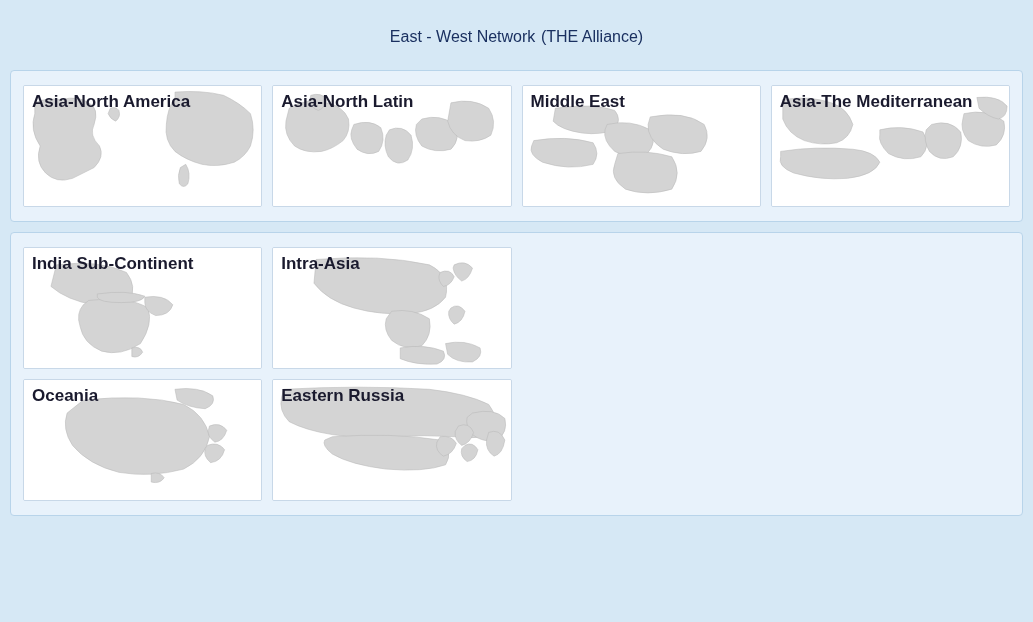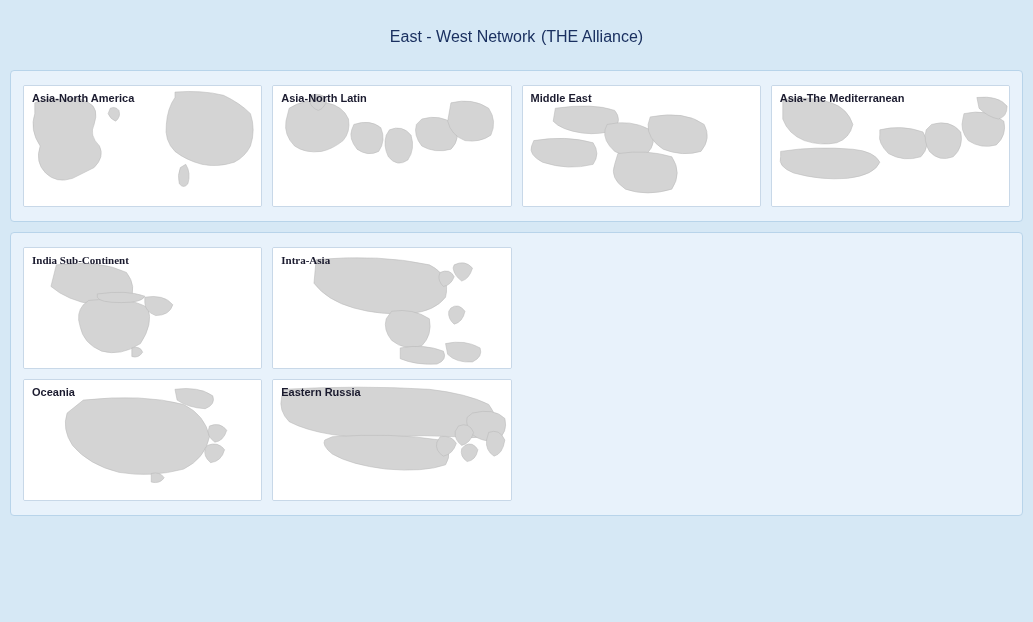--- a/index.html
+++ b/index.html
@@ -43,21 +43,21 @@
       background: #fff;
       border: 1px solid #c8d8e8;
       border-radius: 2px;
       overflow: hidden;
       position: relative;
     }
     .card-label {
       position: absolute;
       top: 6px;
       left: 8px;
-      font-size: 11px;
+      font-size: 17px;
       font-weight: bold;
       color: #1a1a2e;
       z-index: 2;
       pointer-events: none;
     }
     .card-map {
       width: 100%;
       height: 120px;
       background: #fff;
       display: flex;
@@ -160,21 +160,21 @@
 
           <path class="land" d="M190,10 Q210,8 218,18 Q218,28 210,30 Q200,28 192,20 Z"></path>
         </svg>
       </div>
     </div>
 
   </div>
 </div>
 
 <div class="section">
-  <div class="grid grid-4-3" style="margin-bottom:10px;font-family:Liberation Serif, serif;">
+  <div class="grid grid-4-3" style="margin-bottom:10px;">
 
     <div class="card">
       <div class="card-label">India Sub-Continent</div>
       <div class="card-map">
         <svg viewBox="0 0 220 110">
           <rect class="water" width="220" height="110"></rect>
 
           <path class="land" d="M30,15 Q70,10 95,22 Q105,35 98,48 Q85,55 65,52 Q40,48 25,35 Z"></path>
 
           <path class="land" d="M60,48 Q98,44 115,55 Q120,70 108,88 Q90,100 72,95 Q55,88 52,72 Q48,60 55,52 Z"></path>

